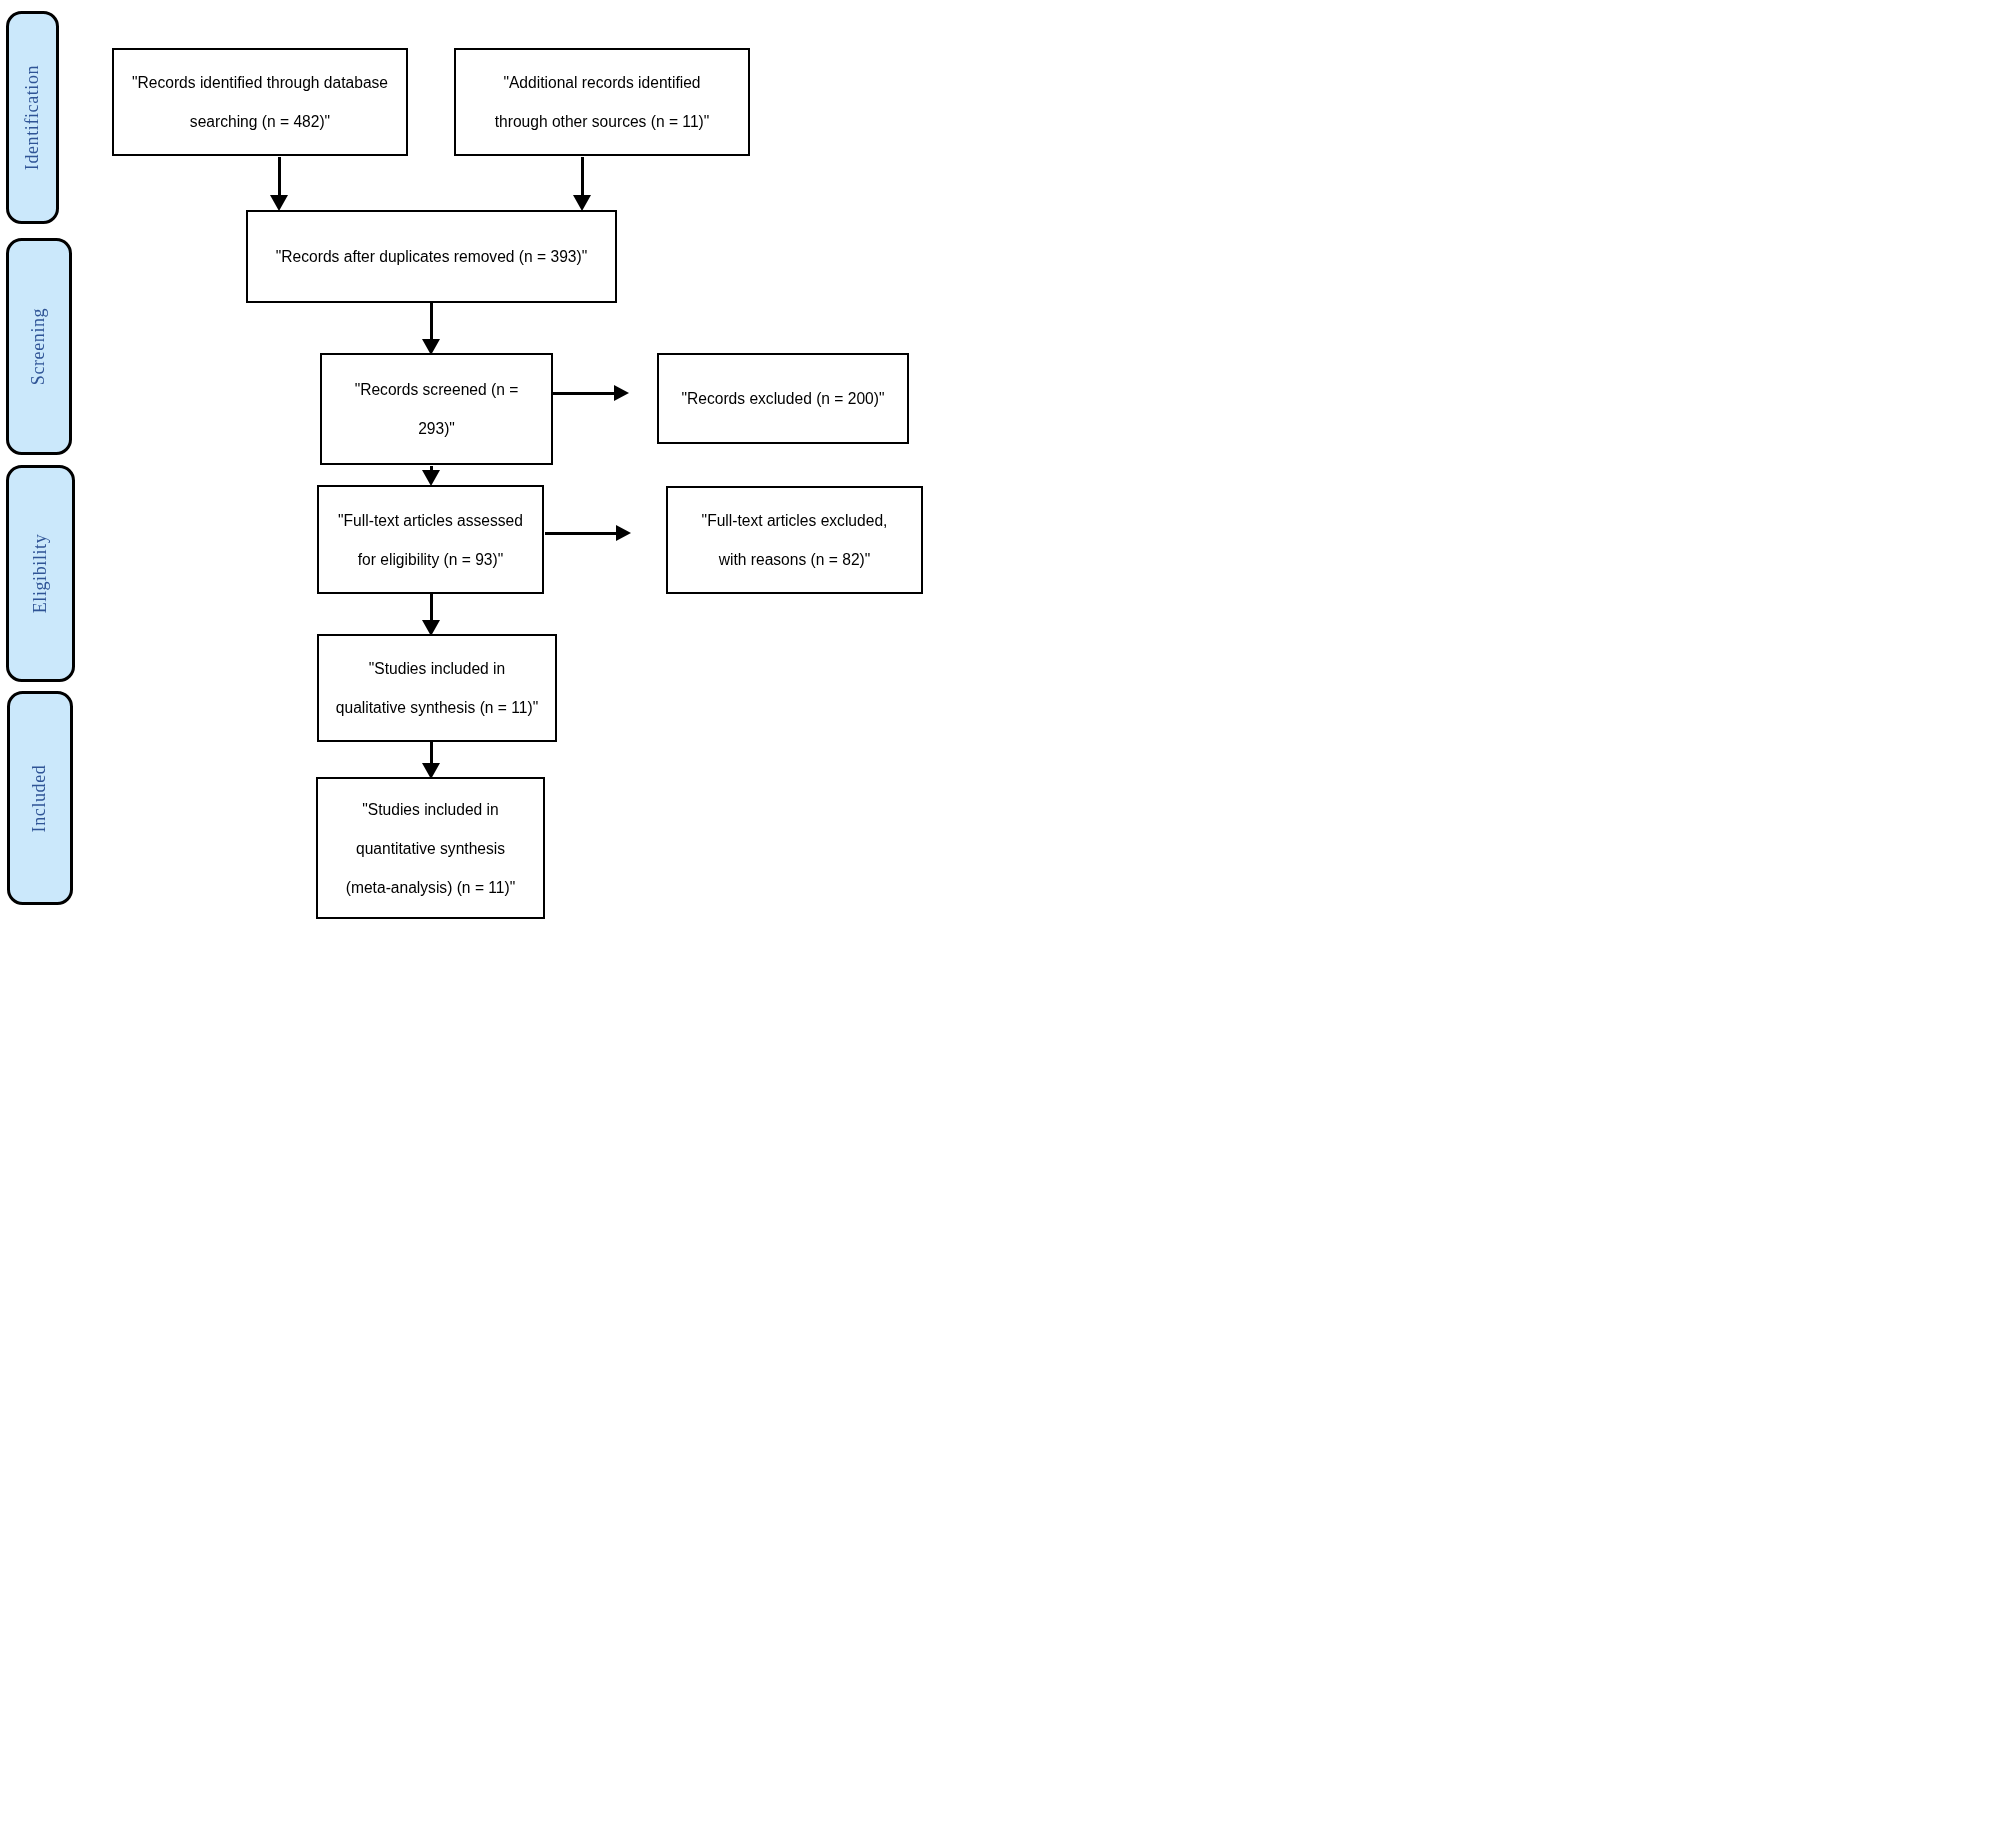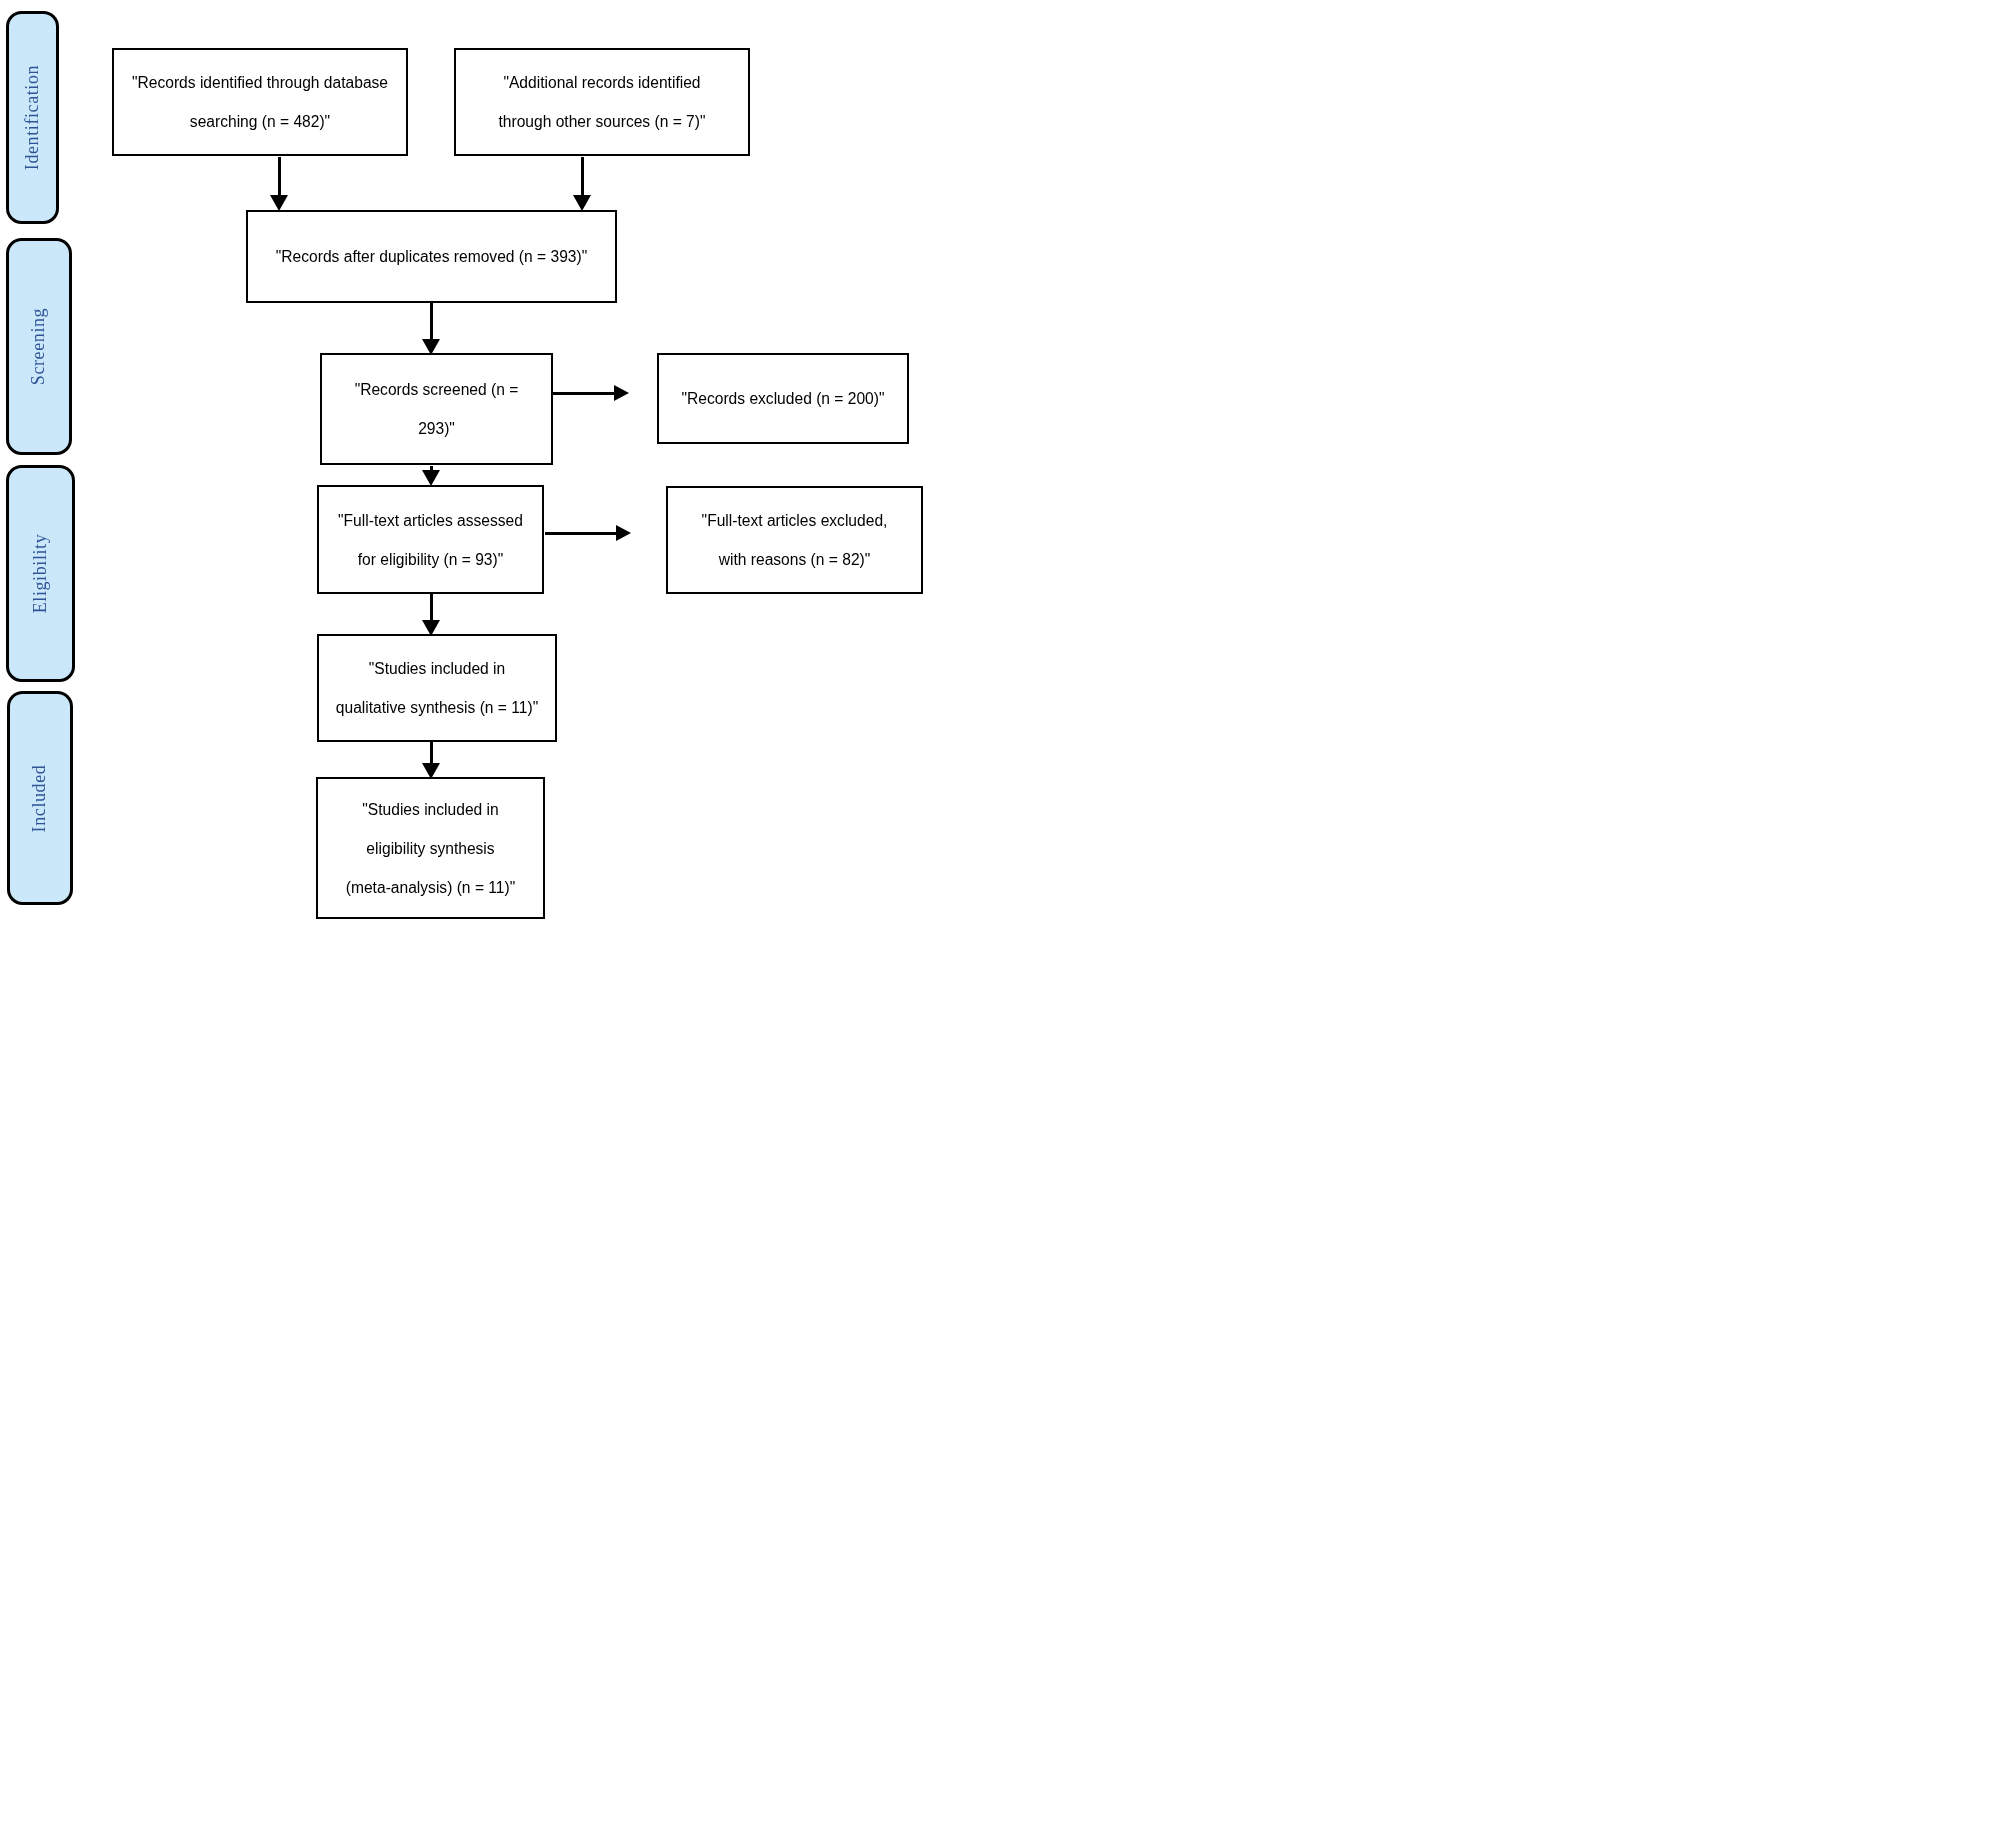--- a/index.html
+++ b/index.html
@@ -80,21 +80,21 @@
   <div class="stage" style="left:7.2px;top:691px;width:66px;height:214px">
     <span class="stage-label">Included</span>
   </div>
 
   <div class="box" style="left:112px;top:48px;width:296px;height:108px">
     <div class="line">"Records identified through database</div>
     <div class="line">searching (n = 482)"</div>
   </div>
   <div class="box" style="left:454px;top:48px;width:296px;height:108px">
     <div class="line">"Additional records identified</div>
-    <div class="line">through other sources (n = 7)"</div>
+    <div class="line">through other sources (n = 11)"</div>
   </div>
 
   <div class="box" style="left:246px;top:210px;width:371px;height:93px">
     <div class="line">"Records after duplicates removed (n = 393)"</div>
   </div>
 
   <div class="box" style="left:320px;top:353px;width:233px;height:112px">
     <div class="line">"Records screened (n =</div>
     <div class="line">293)"</div>
   </div>
@@ -111,21 +111,21 @@
     <div class="line">with reasons (n = 82)"</div>
   </div>
 
   <div class="box" style="left:317px;top:634px;width:240px;height:108px">
     <div class="line">"Studies included in</div>
     <div class="line">qualitative synthesis (n = 11)"</div>
   </div>
 
   <div class="box" style="left:316px;top:777px;width:229px;height:142px">
     <div class="line">"Studies included in</div>
-    <div class="line">eligibility synthesis</div>
+    <div class="line">quantitative synthesis</div>
     <div class="line">(meta-analysis) (n = 11)"</div>
   </div>
 
   <div class="va" style="left:278px;top:157px;height:38px"></div>
   <div class="va" style="left:581px;top:157px;height:38px"></div>
   <div class="va" style="left:430px;top:303px;height:36px"></div>
   <div class="va" style="left:430px;top:466px;height:4.4px"></div>
   <div class="va" style="left:430px;top:594px;height:25.6px"></div>
   <div class="va" style="left:430px;top:742px;height:20.6px"></div>
   <div class="ha" style="left:553px;top:392px;width:61px"></div>

